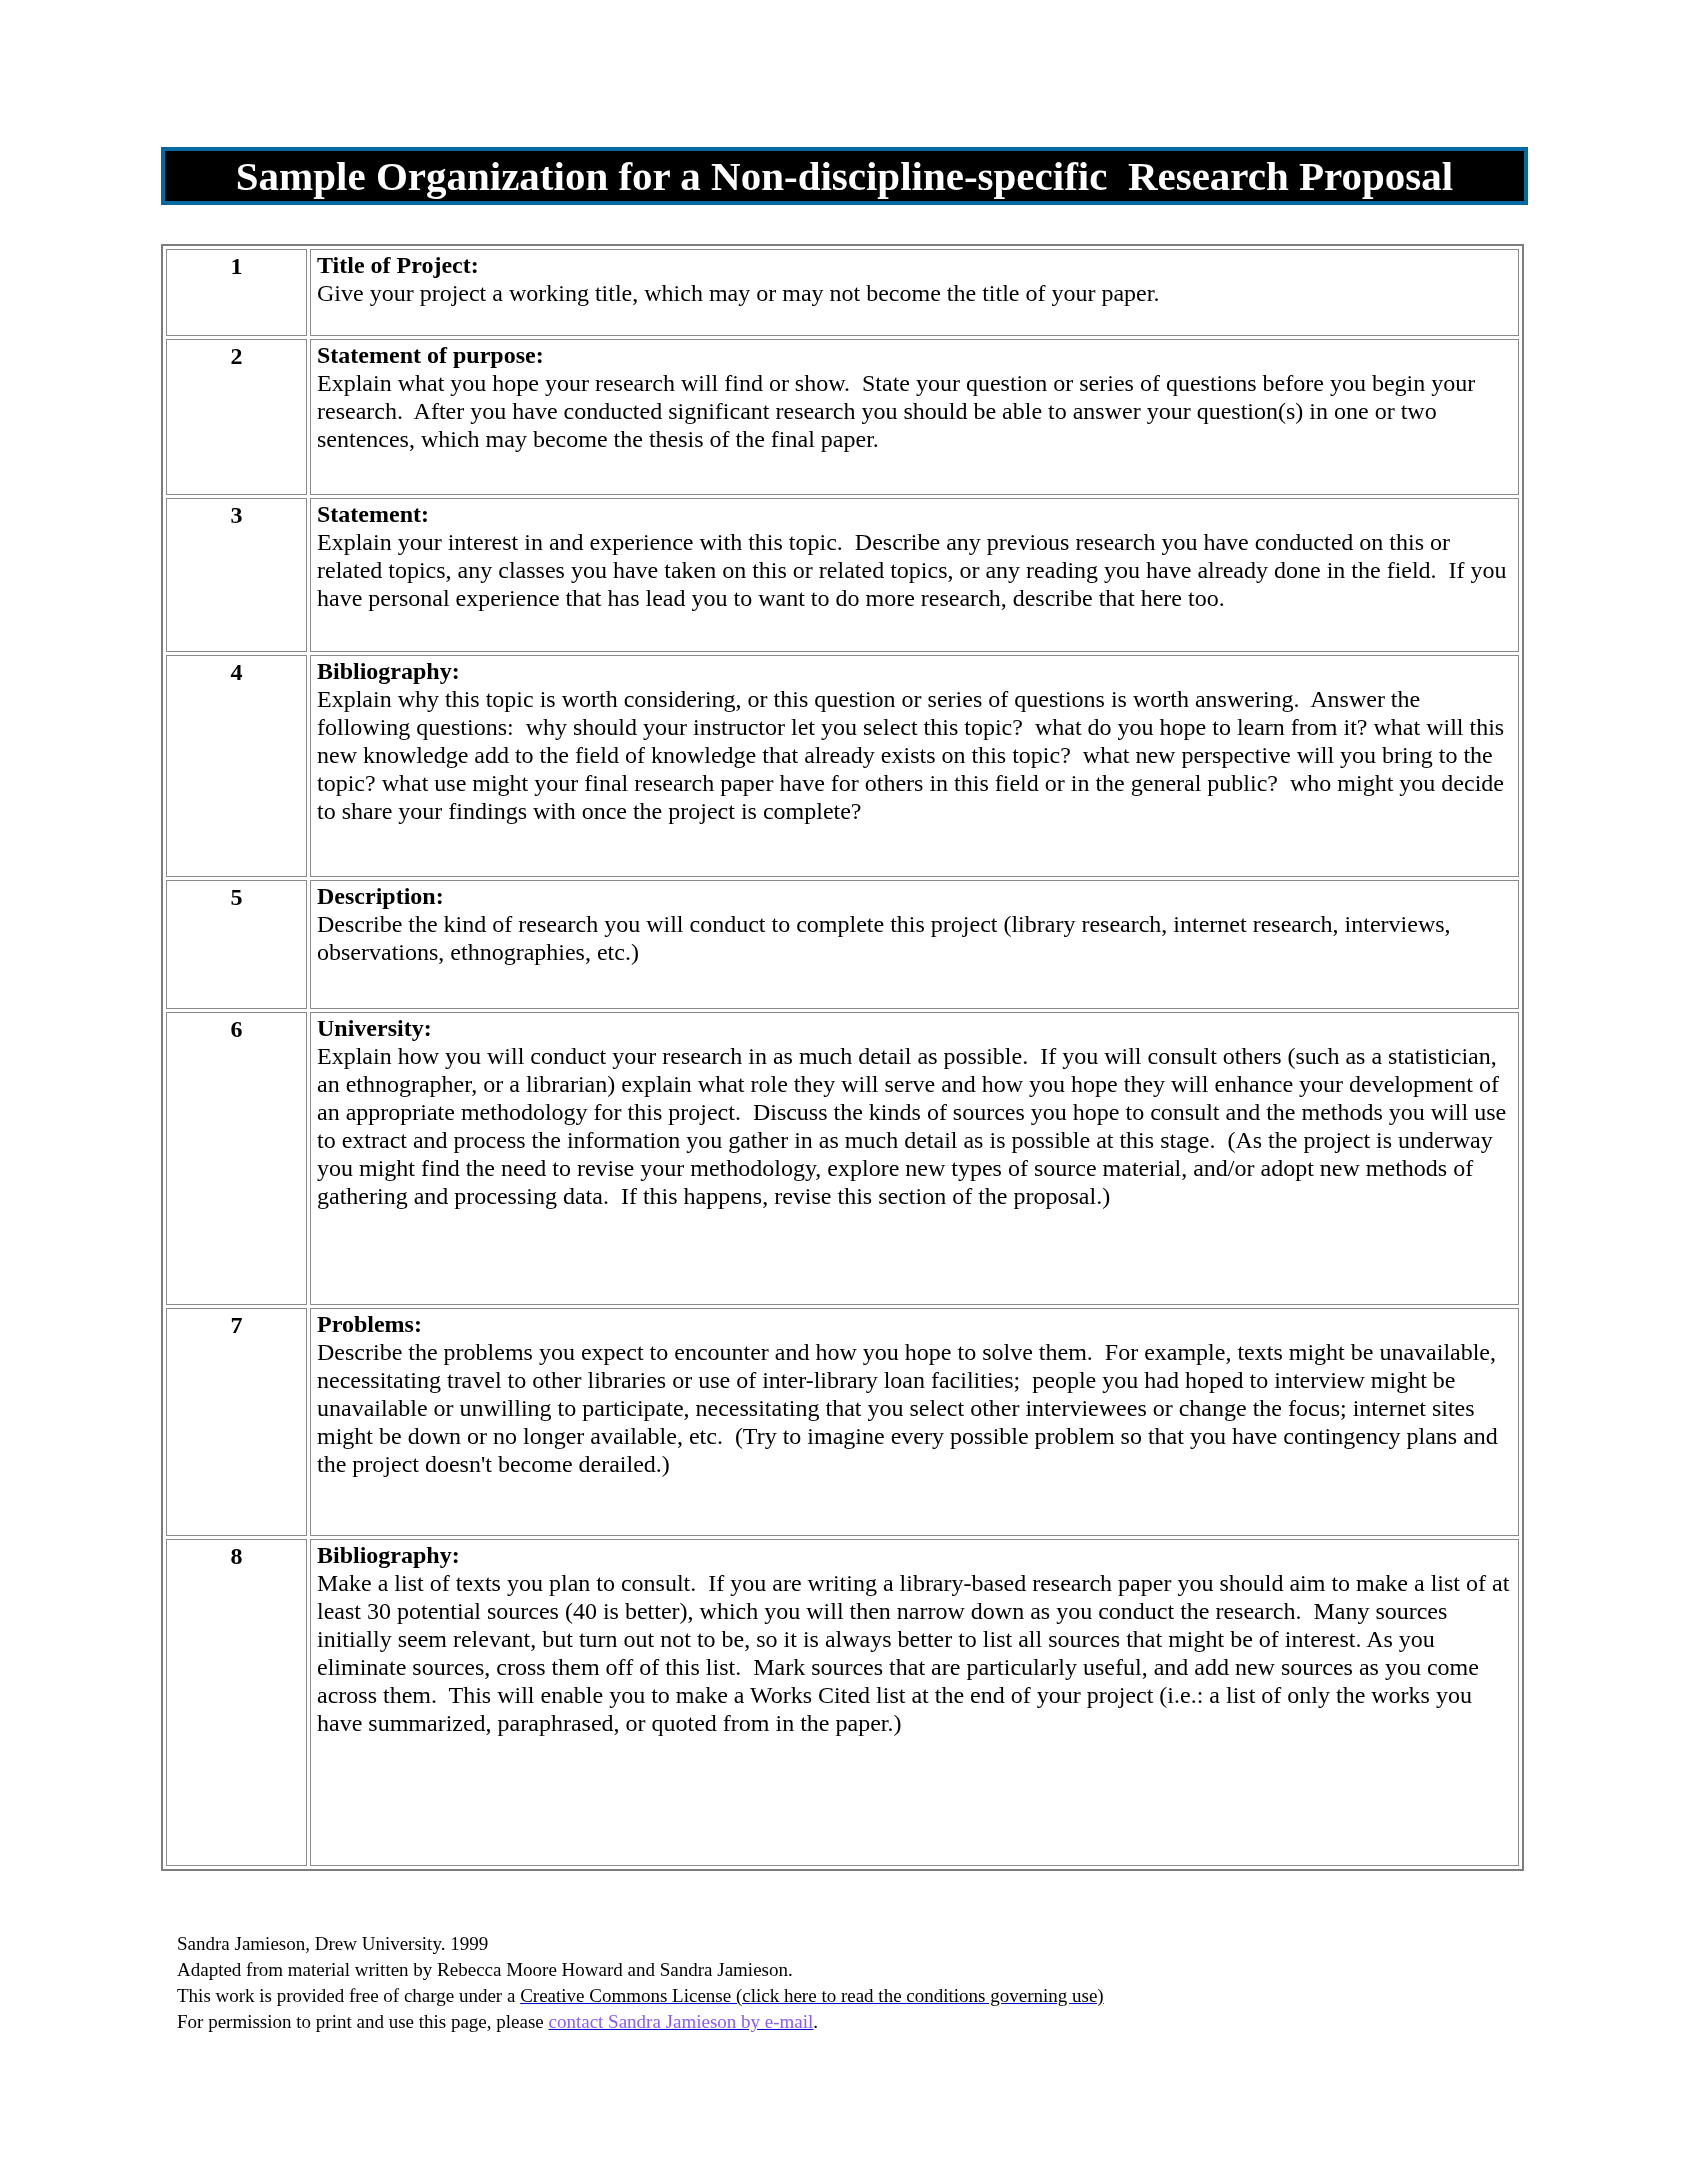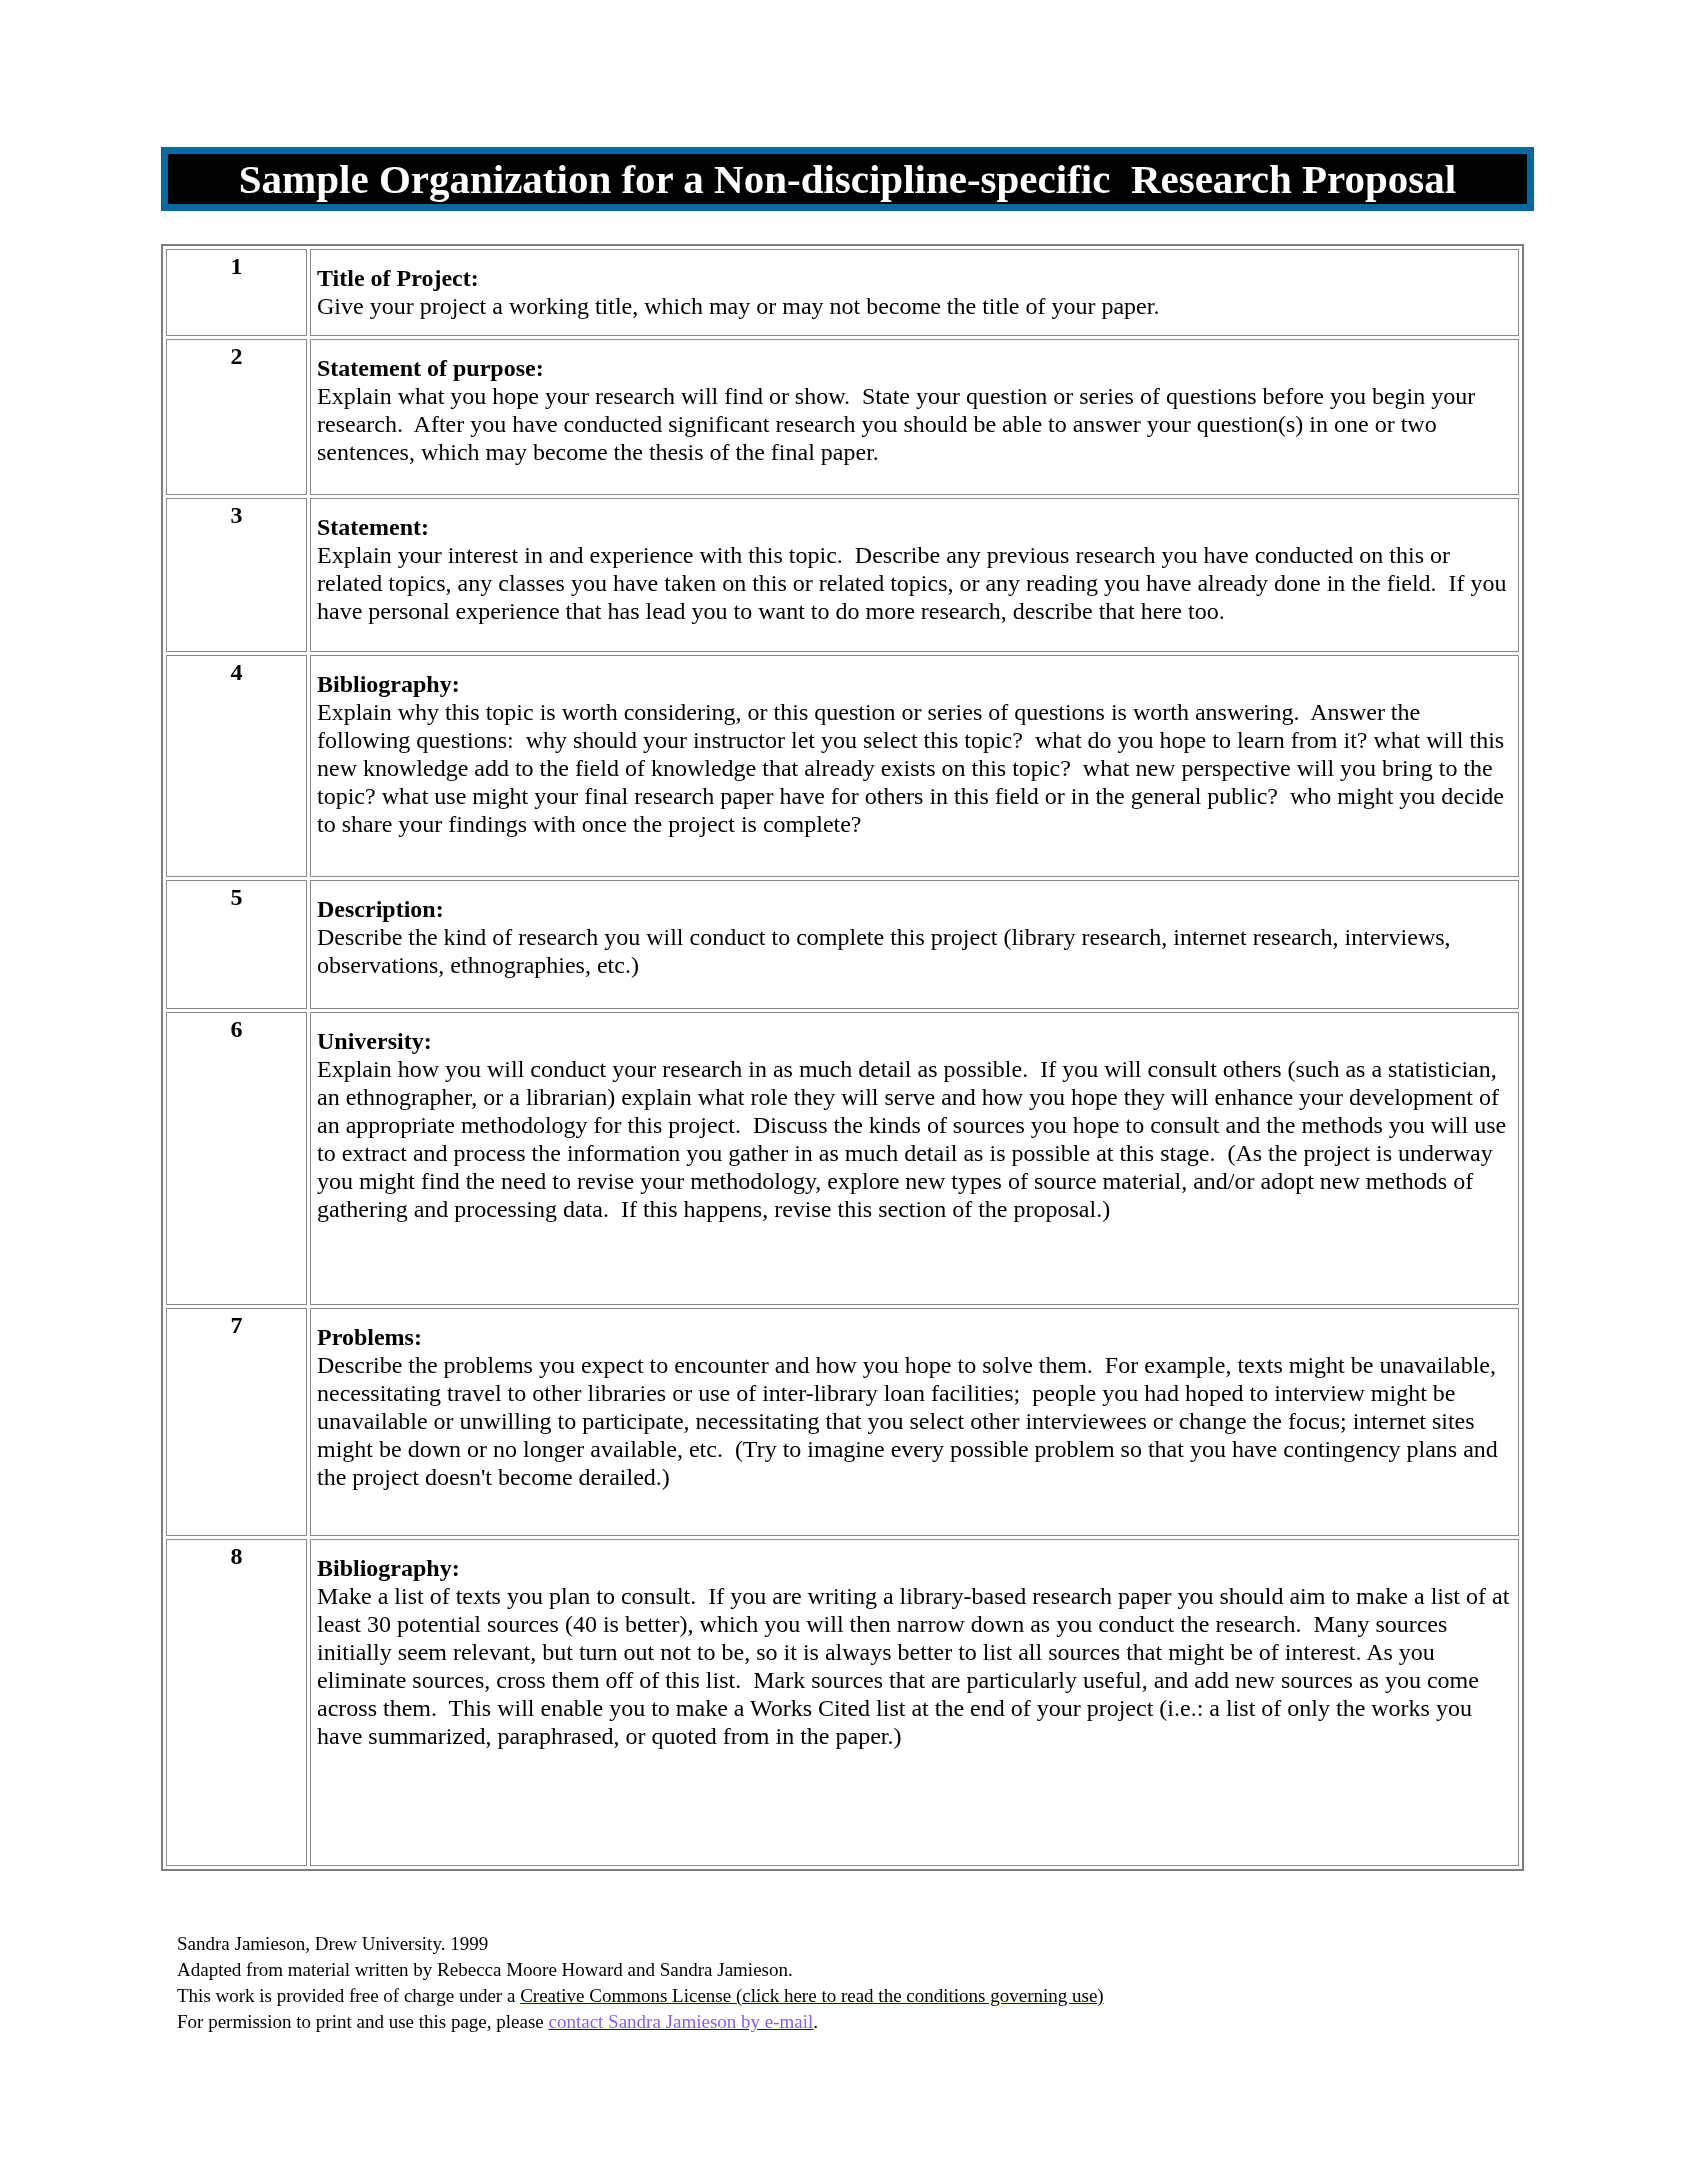--- a/index.html
+++ b/index.html
@@ -16,21 +16,21 @@
     color: #000000;
     overflow: hidden;
   }
   .banner {
     position: absolute;
     left: 161px;
     top: 147px;
     width: 1359px;
     height: 50px;
     background: #000000;
-    border: 7px solid #0369a1;
+    border: 4px solid #0369a1;
     text-align: center;
   }
   .banner .title-text {
     display: inline-block;
     color: #ffffff;
     font-size: 41px;
     font-weight: bold;
     line-height: 50px;
     white-space: pre;
   }
@@ -51,21 +51,21 @@
     background: #ffffff;
   }
   td.num {
     width: 137px;
     text-align: center;
     font-weight: bold;
     font-size: 24px;
     padding-top: 3px;
   }
   td.content {
-    padding: 14px 4px 2px 6px;
+    padding: 1px 4px 2px 6px;
     font-size: 24px;
     line-height: 28px;
   }
   .heading {
     font-weight: bold;
     white-space: pre-wrap;
   }
   .body-text {
     white-space: pre-wrap;
   }

